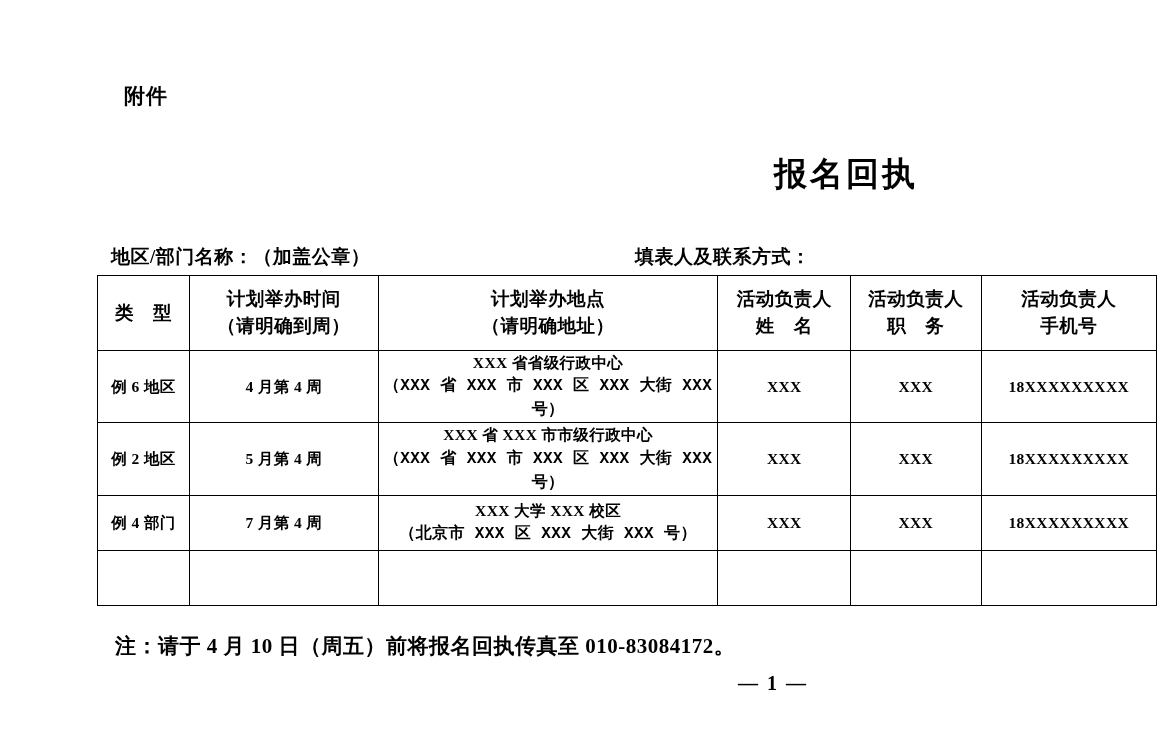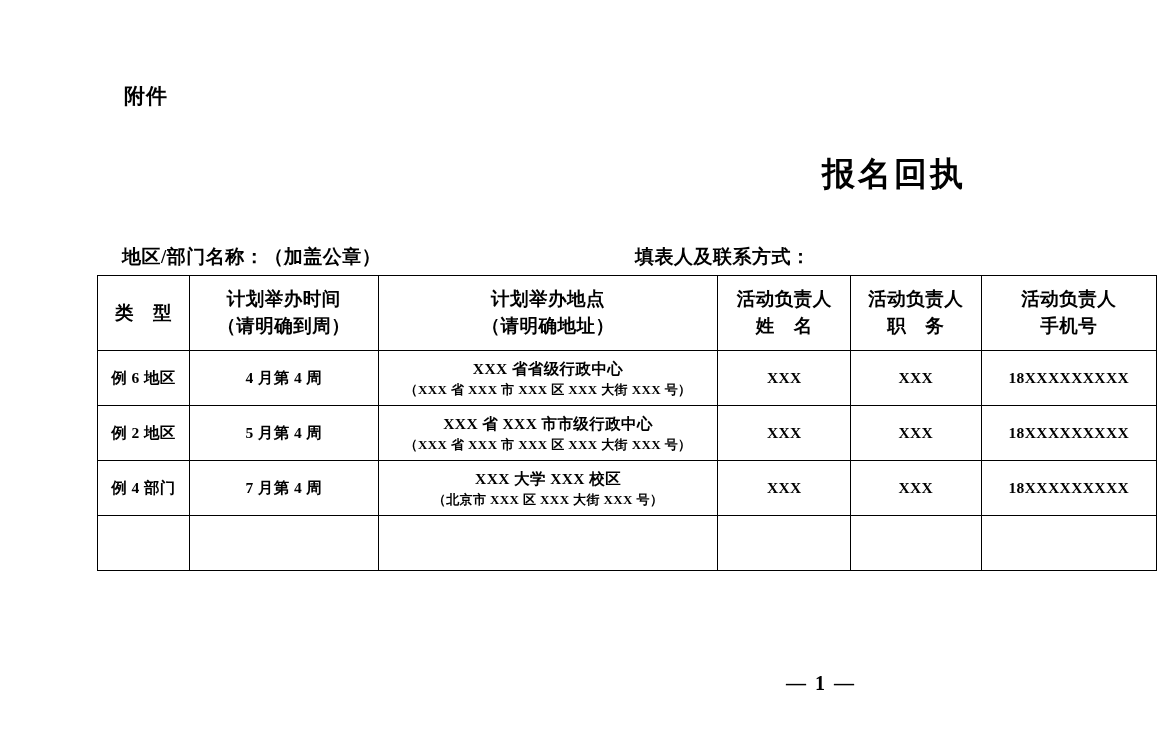--- a/index.html
+++ b/index.html
@@ -12,21 +12,20 @@
     height: 752px;
     font-family: "Liberation Serif", "DejaVu Serif", serif;
     color: #000000;
     position: relative;
     overflow: hidden;
   }
   .page {
     position: relative;
     width: 918px;
     height: 752px;
-    padding-left: 48px;
   }
   .attachment-label {
     position: absolute;
     left: 124px;
     top: 82px;
     font-size: 21px;
     font-weight: bold;
     letter-spacing: 1px;
   }
   .doc-title {
@@ -42,21 +41,21 @@
   .meta-row {
     position: absolute;
     left: 97px;
     top: 244px;
     width: 1060px;
     font-size: 19px;
     font-weight: bold;
   }
   .meta-left {
     position: absolute;
-    left: 25px;
+    left: 14px;
     top: 0;
     letter-spacing: 0.5px;
   }
   .meta-right {
     position: absolute;
     left: 538px;
     top: 0;
     letter-spacing: 0.5px;
   }
   table.receipt {
@@ -88,21 +87,21 @@
     line-height: 1.5;
     letter-spacing: 0.4px;
   }
   .col-type   { width: 84px; }
   .col-time   { width: 172px; }
   .col-place  { width: 310px; }
   .col-name   { width: 121px; }
   .col-duty   { width: 119px; }
   .col-phone  { width: 160px; }
   .cell-l1 { display: block; }
-  .cell-l2 { display: block; font-size: 13px; }
+  .cell-l2 { display: block; font-size: 16px; font-family: Liberation Mono, monospace; }
   .empty-row td { height: 52px; }
   .note {
     position: absolute;
     left: 115px;
     top: 632px;
     font-size: 21px;
     font-weight: bold;
     letter-spacing: 0.5px;
   }
   .page-number {
@@ -202,16 +201,17 @@
         <td></td>
         <td></td>
         <td></td>
         <td></td>
         <td></td>
         <td></td>
       </tr>
     </tbody>
   </table>
 
+  <div class="note">注：请于 4 月 10 日（周五）前将报名回执传真至 010-83084172。</div>
 
   <div class="page-number">— 1 —</div>
 
 </div>
 
 </body></html>

